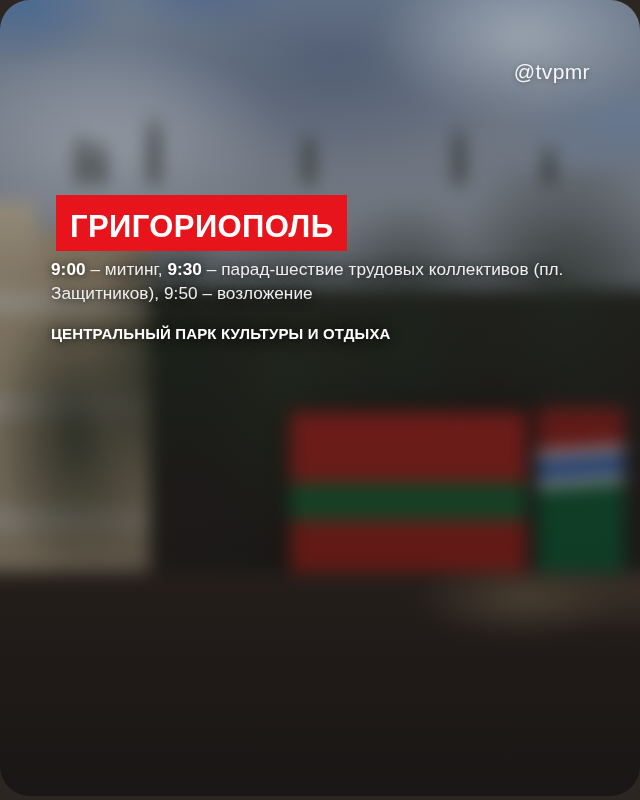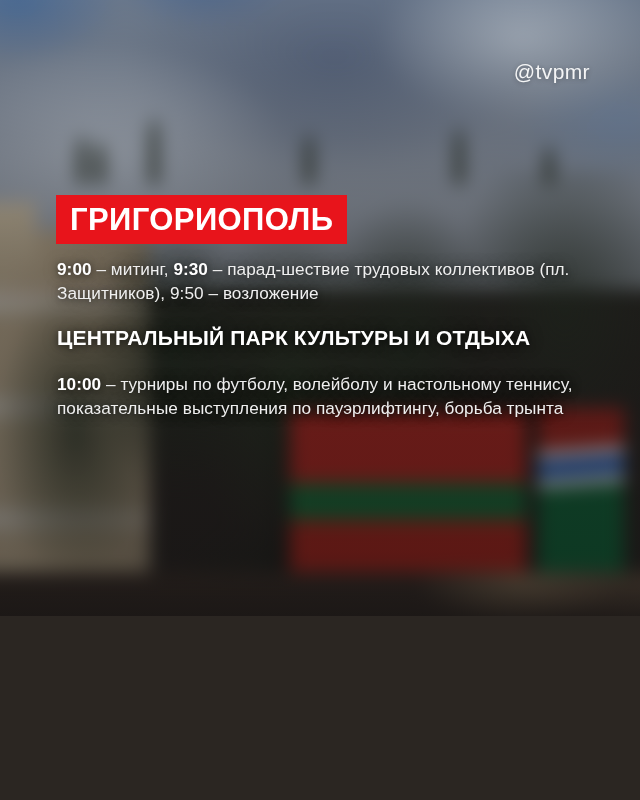--- a/index.html
+++ b/index.html
@@ -8,23 +8,24 @@
   body {
     font-family:"Liberation Sans", sans-serif;
     background:#2b2622;
     overflow:hidden;
     position:relative;
   }
 
   
   .poster {
     position:relative;
-    width:640px; height:616px;
+    width:640px; height:796px;
     overflow:hidden;
     isolation:isolate;
+    border-radius:30px;
   }
 
   
   .bg {
     position:absolute; inset:-40px;
     z-index:0;
     filter:blur(9px) saturate(1.02);
   }
 
   
@@ -123,50 +124,50 @@
     position:absolute; right:50px; top:60px;
     font-size:21px; letter-spacing:.4px;
     color:rgba(255,255,255,.92);
     text-shadow:0 1px 5px rgba(0,0,0,.30);
     font-weight:400;
   }
 
   .city-banner {
     position:absolute; left:56px; top:195px;
     background:#e8141b;
-    padding:9px 14px 9px 14px;
+    padding:16px 14px 9px 14px;
     display:inline-block;
   }
   .city-banner span {
     display:block;
     font-size:31px; font-weight:700; letter-spacing:.4px;
     color:#ffffff; line-height:1.0;
     white-space:nowrap;
   }
 
   .schedule {
-    position:absolute; left:57px; top:258px; width:530px;
+    position:absolute; left:51px; top:258px; width:530px;
     color:#f2f2f2;
   }
   .entry {
     font-size:17.2px;
     line-height:1.38;
     color:#efefef;
     text-shadow:0 1px 6px rgba(0,0,0,.55), 0 0 16px rgba(0,0,0,.35);
     margin-bottom:19px;
     letter-spacing:.05px;
   }
   .entry:last-child { margin-bottom:0; }
   .entry b { font-weight:700; color:#ffffff; }
   .entry.heading {
     font-weight:700;
-    font-size:21px;
+    font-size:15px;
     letter-spacing:.15px;
     color:#ffffff;
-    margin-bottom:20px;
+    margin-bottom:14px;
   }
 </style>
 </head>
 <body>
 
 <div class="poster">
 
   <div class="bg">
     <div class="bg-sky"></div>
     <div class="bg-building"></div>
@@ -194,17 +195,16 @@
 
     <div class="watermark">@tvpmr</div>
 
     <div class="city-banner" style="background: rgb(232, 20, 27);">
       <span style="color: rgb(255, 255, 255);">ГРИГОРИОПОЛЬ</span>
     </div>
 
     <div class="schedule">
         <div class="entry"><b>9:00</b><span> – митинг, </span><b>9:30</b><span> – парад-шествие трудовых коллективов (пл. Защитников), 9:50 – возложение</span></div>
         <div class="entry heading"><b>ЦЕНТРАЛЬНЫЙ ПАРК КУЛЬТУРЫ И ОТДЫХА</b></div>
-        <div class="entry"><b>10:00</b><span> – турниры по футболу, волейболу и настольному теннису, показательные выступления по пауэрлифтингу, борьба трынта</span></div>
       </div>
 
   </div>
 </div>
 
 </body></html>

